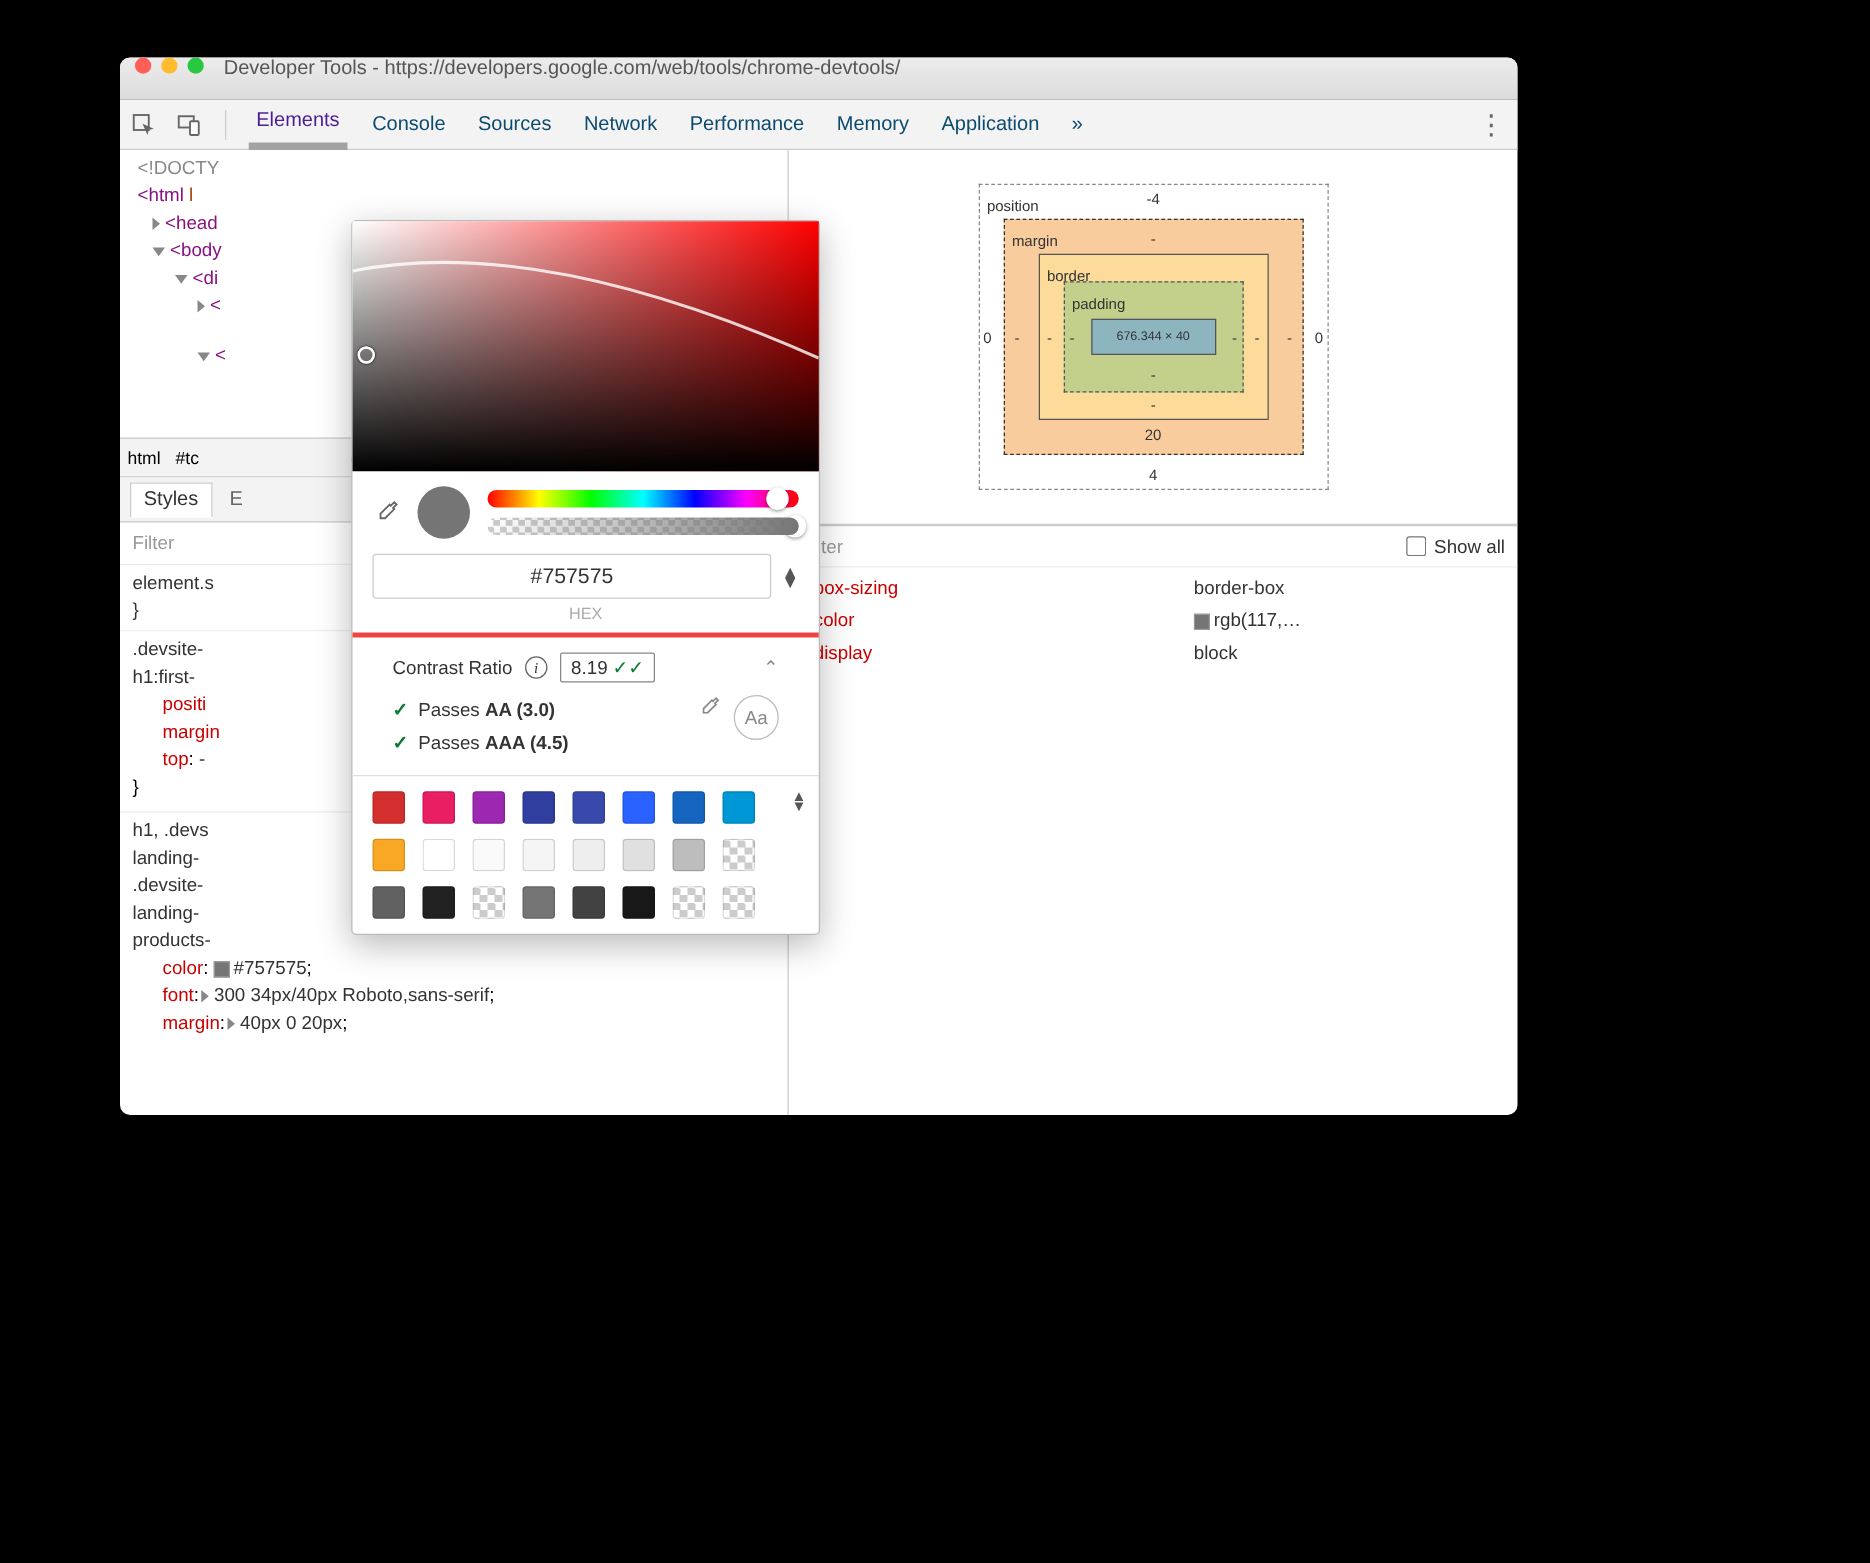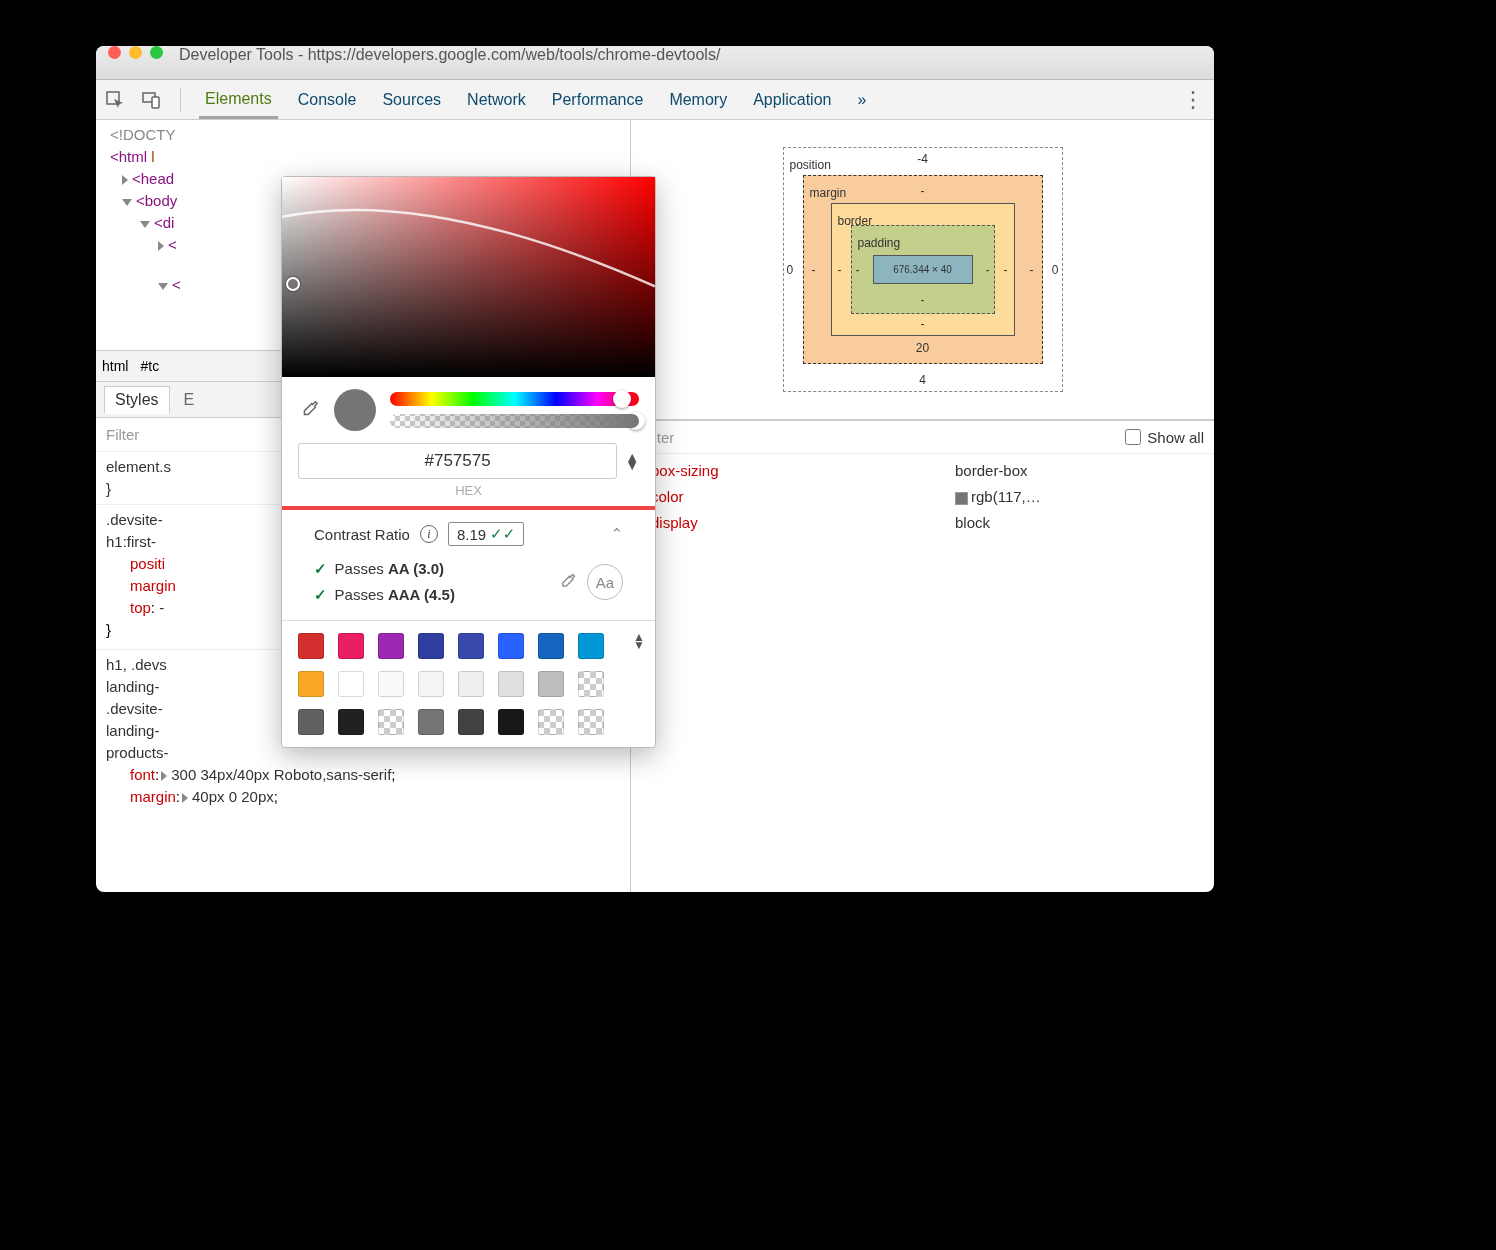--- a/index.html
+++ b/index.html
@@ -6,21 +6,21 @@
 body{background:#000;width:1496px;height:1250px;position:relative}
 .window{position:absolute;left:96px;top:46px;width:1118px;height:846px;background:#fff;border-radius:8px;box-shadow:0 20px 60px rgba(0,0,0,.5);overflow:hidden;display:flex;flex-direction:column}
 .titlebar{height:34px;background:linear-gradient(#ececec,#dcdcdc);display:flex;align-items:flex-start;padding:0 12px;border-bottom:1px solid #bcbcbc}
 .traffic{display:flex;gap:8px;margin-right:16px}
 .dot{width:13px;height:13px;border-radius:50%}
 .dot.r{background:#ff5f57}.dot.y{background:#febc2e}.dot.g{background:#28c840}
 .title{color:#555;font-size:16px}
 .toolbar{height:40px;display:flex;align-items:center;border-bottom:1px solid #ccc;padding:0 8px;gap:14px;background:#f3f3f3}
 .toolbar .sep{width:1px;height:24px;background:#ccc;margin:0 4px}
 .tab{font-size:16px;color:#0c4a6e;padding:8px 6px;cursor:pointer;white-space:nowrap}
-.tab.active{color:#4d7c0f;border-bottom:3px solid #a3a3a3;margin-bottom:-1px}
+.tab.active{color:#4c1d95;border-bottom:6px solid #a3a3a3;margin-bottom:-1px}
 .icon-btn{width:22px;height:22px;display:flex;align-items:center;justify-content:center;color:#666}
 .main{flex:1;display:flex;overflow:hidden}
 .left{width:535px;border-right:1px solid #ccc;display:flex;flex-direction:column;position:relative;overflow:hidden}
 .right{flex:1;display:flex;flex-direction:column}
 .dom{font-family:Menlo,Consolas,monospace;font-size:15px;line-height:22px;padding:4px 8px;color:#888;flex:0 0 230px;overflow:hidden}
 .dom .t{color:#881280}.dom .a{color:#994500}
 .dom .row{white-space:nowrap}
 .tri{display:inline-block;width:0;height:0;border-left:6px solid #888;border-top:5px solid transparent;border-bottom:5px solid transparent;margin-right:4px;vertical-align:middle}
 .tri.open{border-left:5px solid transparent;border-right:5px solid transparent;border-top:7px solid #888;border-bottom:none}
 .crumbs{height:32px;border-top:1px solid #ccc;border-bottom:1px solid #ccc;display:flex;align-items:center;font-family:Menlo,monospace;font-size:14px;overflow:hidden;padding:0 6px;gap:12px;background:#f3f3f3}
@@ -64,21 +64,21 @@
 .picker .hex-row{padding:0 16px 10px;display:flex;align-items:center;gap:8px}
 .picker .hex-in{flex:1;border:1px solid #ccc;border-radius:3px;height:36px;text-align:center;font-size:17px;color:#333}
 .picker .hex-lbl{text-align:center;color:#aaa;font-size:13px;margin-top:-6px;margin-bottom:8px}
 .picker .section{border-top:4px solid #ef4444;padding:12px 32px}
 .picker .cr-head{display:flex;align-items:center;gap:10px;color:#333}
 .picker .cr-val{border:1px solid #888;border-radius:2px;padding:2px 8px;display:inline-flex;align-items:center;gap:4px}
 .picker .chev{margin-left:auto;color:#888}
 .picker .passes{margin-top:10px}
 .picker .passes .line{display:flex;align-items:center;gap:8px;color:#333;line-height:26px}
 .picker .passes .check{color:#0a7d33;font-weight:bold}
-.picker .aa-icons{margin-left:auto;display:flex;gap:10px;align-items:center;color:#888}
+.picker .aa-icons{margin-left:auto;display:flex;gap:10px;color:#888}
 .picker .aa-circle{width:36px;height:36px;border:1px solid #bbb;border-radius:50%;display:flex;align-items:center;justify-content:center}
 .picker .palette{display:grid;grid-template-columns:repeat(8,26px);gap:12px 14px;padding:12px 16px;border-top:1px solid #ddd;position:relative}
 .picker .palette .more{position:absolute;right:10px;top:12px;color:#555}
 .picker .ps{width:26px;height:26px;border-radius:3px;box-shadow:inset 0 0 0 1px rgba(0,0,0,.15)}
 .checker{background:repeating-conic-gradient(#ccc 0 25%,#fff 0 50%) 0/12px 12px}
 svg{display:block}
 .ellip{color:#666;font-size:22px;letter-spacing:2px}
 </style>
 </head>
 <body>
@@ -164,20 +164,21 @@
             <div><span class="p">positi</span></div>
             <div><span class="p">margin</span></div>
             <div><span class="p">top</span>: <span class="val">-</span></div>
           </div>
           <div>}</div>
         </div>
         <div style="border-top:1px solid #eee;margin:4px -10px;padding:4px 10px">
           <span class="link">t.css:1</span>
           <div class="sel2">h1, .devs<br>landing-<br>.devsite-<br>landing-<br>products-</div>
           <div style="padding-left:24px">
+            <div><span class="p">color</span>: <span class="sw"></span><span class="val">#757575</span>;</div>
             <div><span class="p">font</span>:<span class="tri" style="margin-left:2px"></span><span class="val">300 34px/40px Roboto,sans-serif</span>;</div>
             <div><span class="p">margin</span>:<span class="tri" style="margin-left:2px"></span><span class="val">40px 0 20px</span>;</div>
           </div>
         </div>
       </div>
     </div>
 
     <div class="right">
       <div class="right-top">
         <div class="boxmodel">

